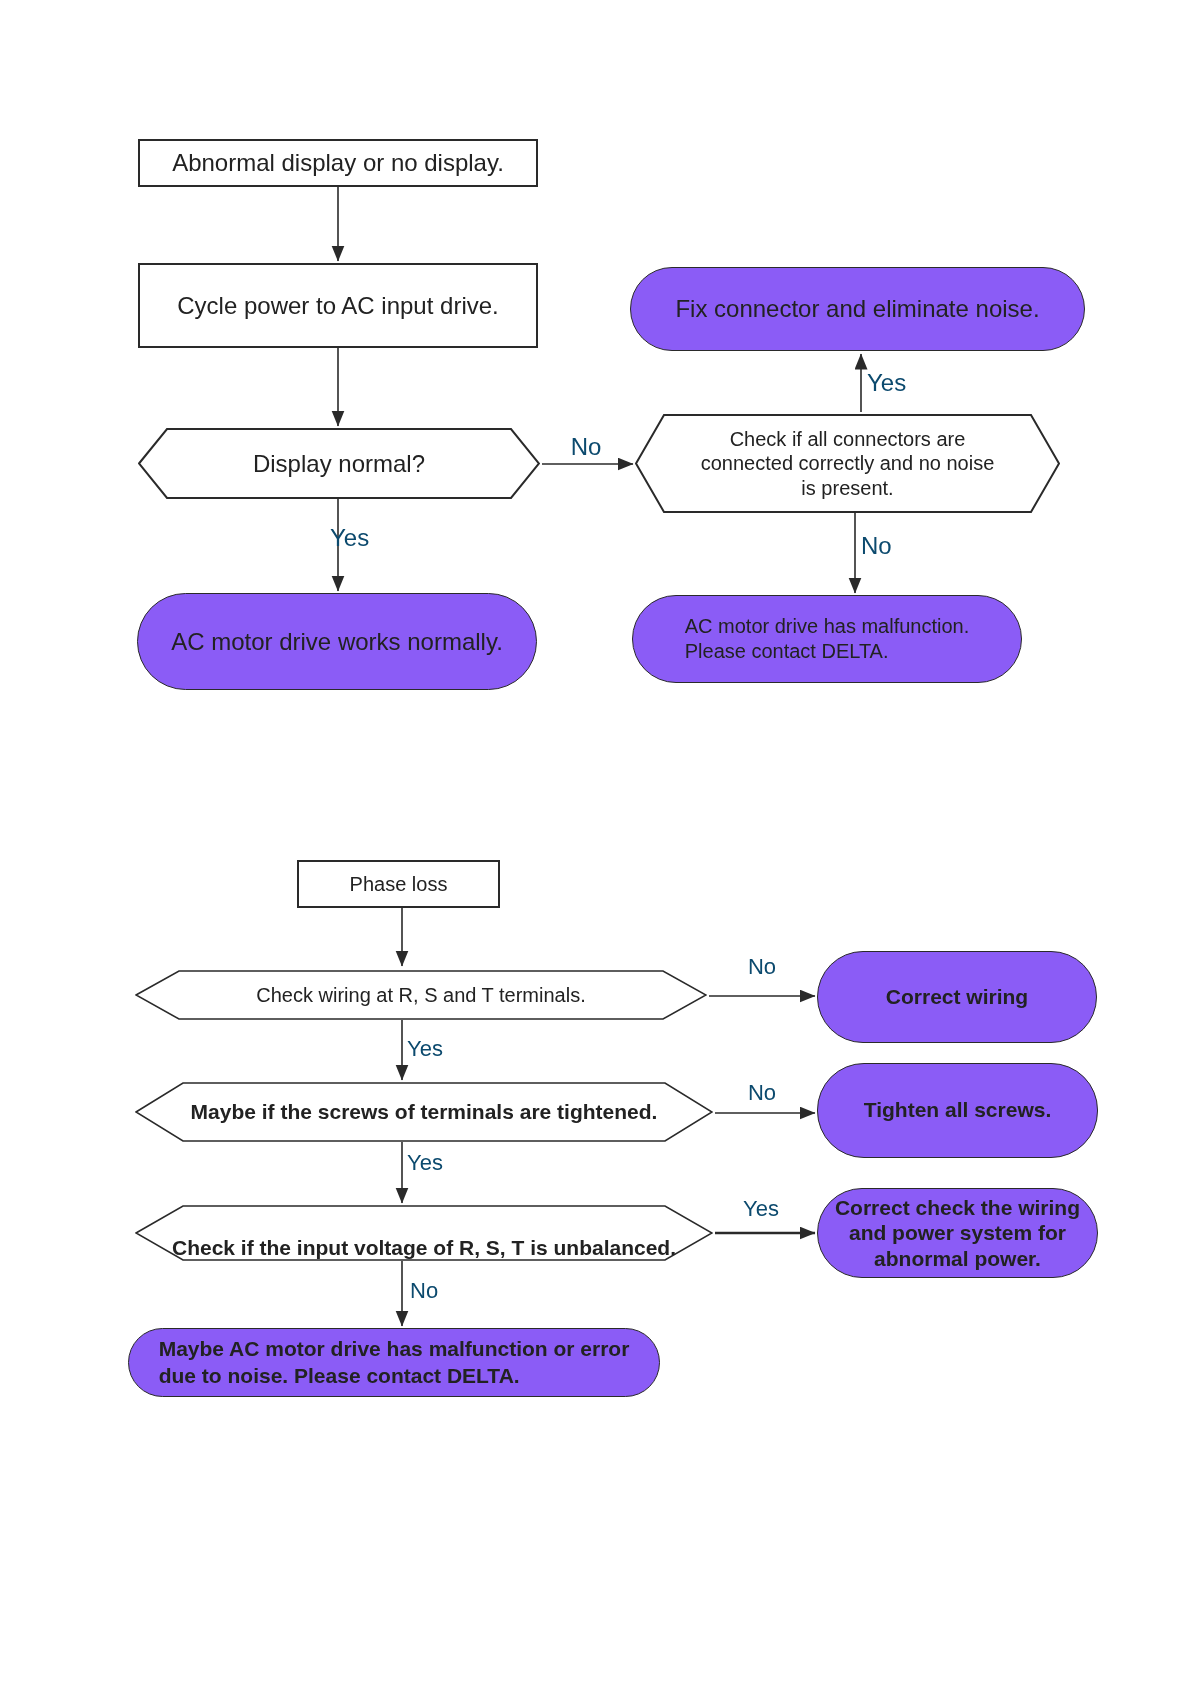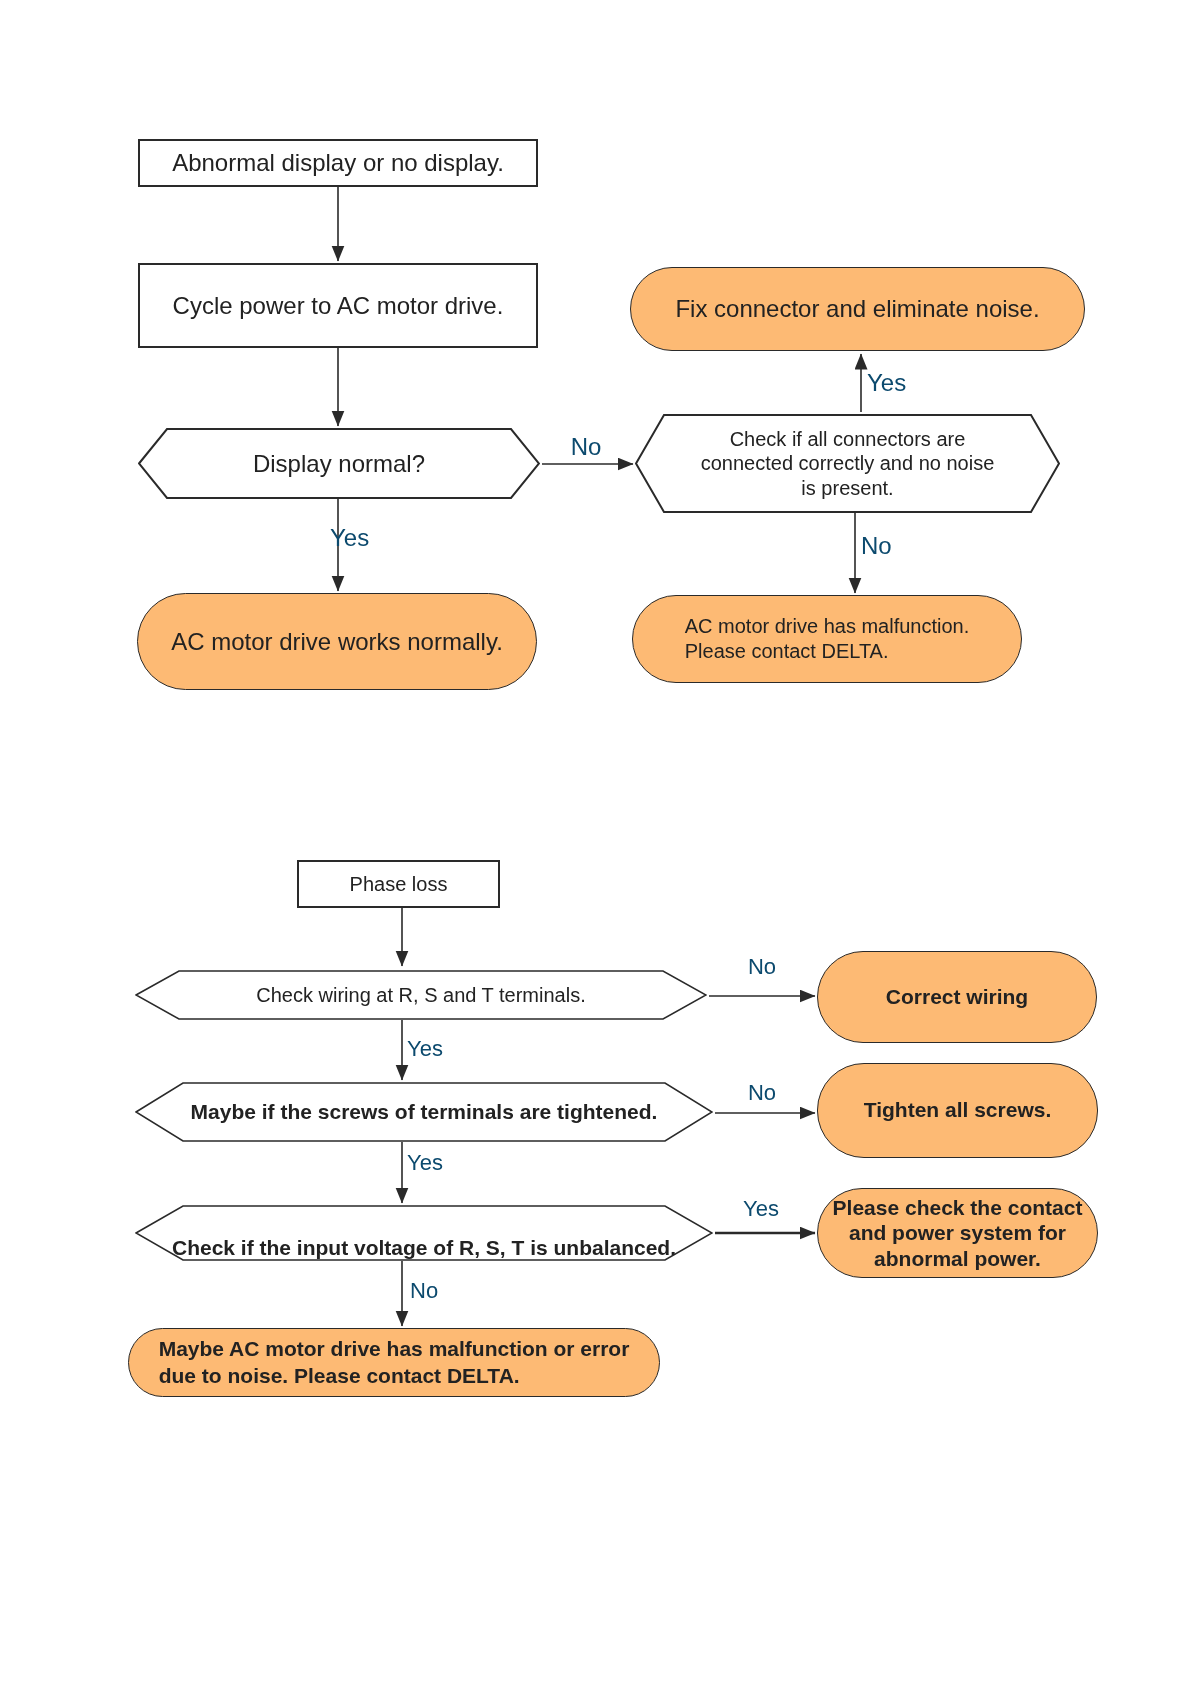--- a/index.html
+++ b/index.html
@@ -6,21 +6,21 @@
   .page {
     position:relative; width:1191px; height:1684px; background:#ffffff;
     font-family:"Liberation Sans", sans-serif; color:#222;
     overflow:hidden;
   }
   .layer { position:absolute; left:0; top:0; width:1191px; height:1684px; }
   .node { position:absolute; display:flex; align-items:center; justify-content:center; text-align:center; }
   .node .txt { position:relative; z-index:2; white-space:nowrap; line-height:1.25; }
   .node .txt.multi { white-space:pre-line; }
   .rect { border:2px solid #2a2a2a; background:#ffffff; box-sizing:border-box; }
-  .stadium { border:1.6px solid #2a2a2a; background:#fdba74; box-sizing:border-box; }
+  .stadium { border:1.6px solid #2a2a2a; background:#8b5cf6; box-sizing:border-box; }
   .hexnode svg { position:absolute; inset:0; width:100%; height:100%; z-index:1; }
   .f24 { font-size:24px; }
   .f22 { font-size:20px; }
   .f21 { font-size:21px;font-weight:bold; }
   .lbl { position:absolute; font-size:24px; color:#0c4a6e; z-index:3; }
   .lbl.small { font-size:22px; }
   .lbl.ctr { text-align:center; }
   .align-left { text-align:left; }
 </style>
 </head>
@@ -49,21 +49,21 @@
       <line x1="715" y1="1233" x2="815" y2="1233" marker-end="url(#ah)" stroke-width="2.6"></line>
       <line x1="402" y1="1261" x2="402" y2="1326" marker-end="url(#ah)"></line>
     </g>
   </svg>
 
   <div class="node rect f24" style="left:138px; top:139px; width:400px; height:48px;">
     <span class="txt">Abnormal display or no display.</span>
   </div>
 
   <div class="node rect f24" style="left:138px; top:263px; width:400px; height:85px;">
-    <span class="txt">Cycle power to AC motor drive.</span>
+    <span class="txt">Cycle power to AC input drive.</span>
   </div>
 
   <div class="node stadium f24" style="left:137px; top:593px; width:400px; height:97px; border-radius:48.5px;">
     <span class="txt">AC motor drive works normally.</span>
   </div>
 
   <div class="node hexnode f24" style="left:138px; top:428px; width:402px; height:71px;">
     <svg viewBox="0 0 402 71" preserveAspectRatio="none">
       <polygon points="1,35.5 29,1 373,1 401,35.5 373,70 29,70" fill="#ffffff" stroke="#2a2a2a" stroke-width="2"></polygon>
     </svg>
@@ -120,21 +120,21 @@
   </div>
 
   <div class="node hexnode f21" style="left:135px; top:1205px; width:578px; height:56px;align-items:flex-end;">
     <svg viewBox="0 0 578 56" preserveAspectRatio="none">
       <polygon points="1,28 48,1 530,1 577,28 530,55 48,55" fill="#ffffff" stroke="#2a2a2a" stroke-width="1.6"></polygon>
     </svg>
     <span class="txt">Check if the input voltage of R, S, T is unbalanced.</span>
   </div>
 
   <div class="node stadium f21" style="left:817px; top:1188px; width:281px; height:90px; border-radius:45px;">
-    <span class="txt multi" style="line-height:1.22;">Please check the contact
+    <span class="txt multi" style="line-height:1.22;">Correct check the wiring
 and power system for
 abnormal power.</span>
   </div>
 
   <div class="node stadium f21" style="left:128px; top:1328px; width:532px; height:69px; border-radius:45px;">
     <span class="txt multi align-left">Maybe AC motor drive has malfunction or error
 due to noise. Please contact DELTA.</span>
   </div>
 
   <div class="lbl small ctr" style="left:736px; top:954px; width:52px;">No</div>

